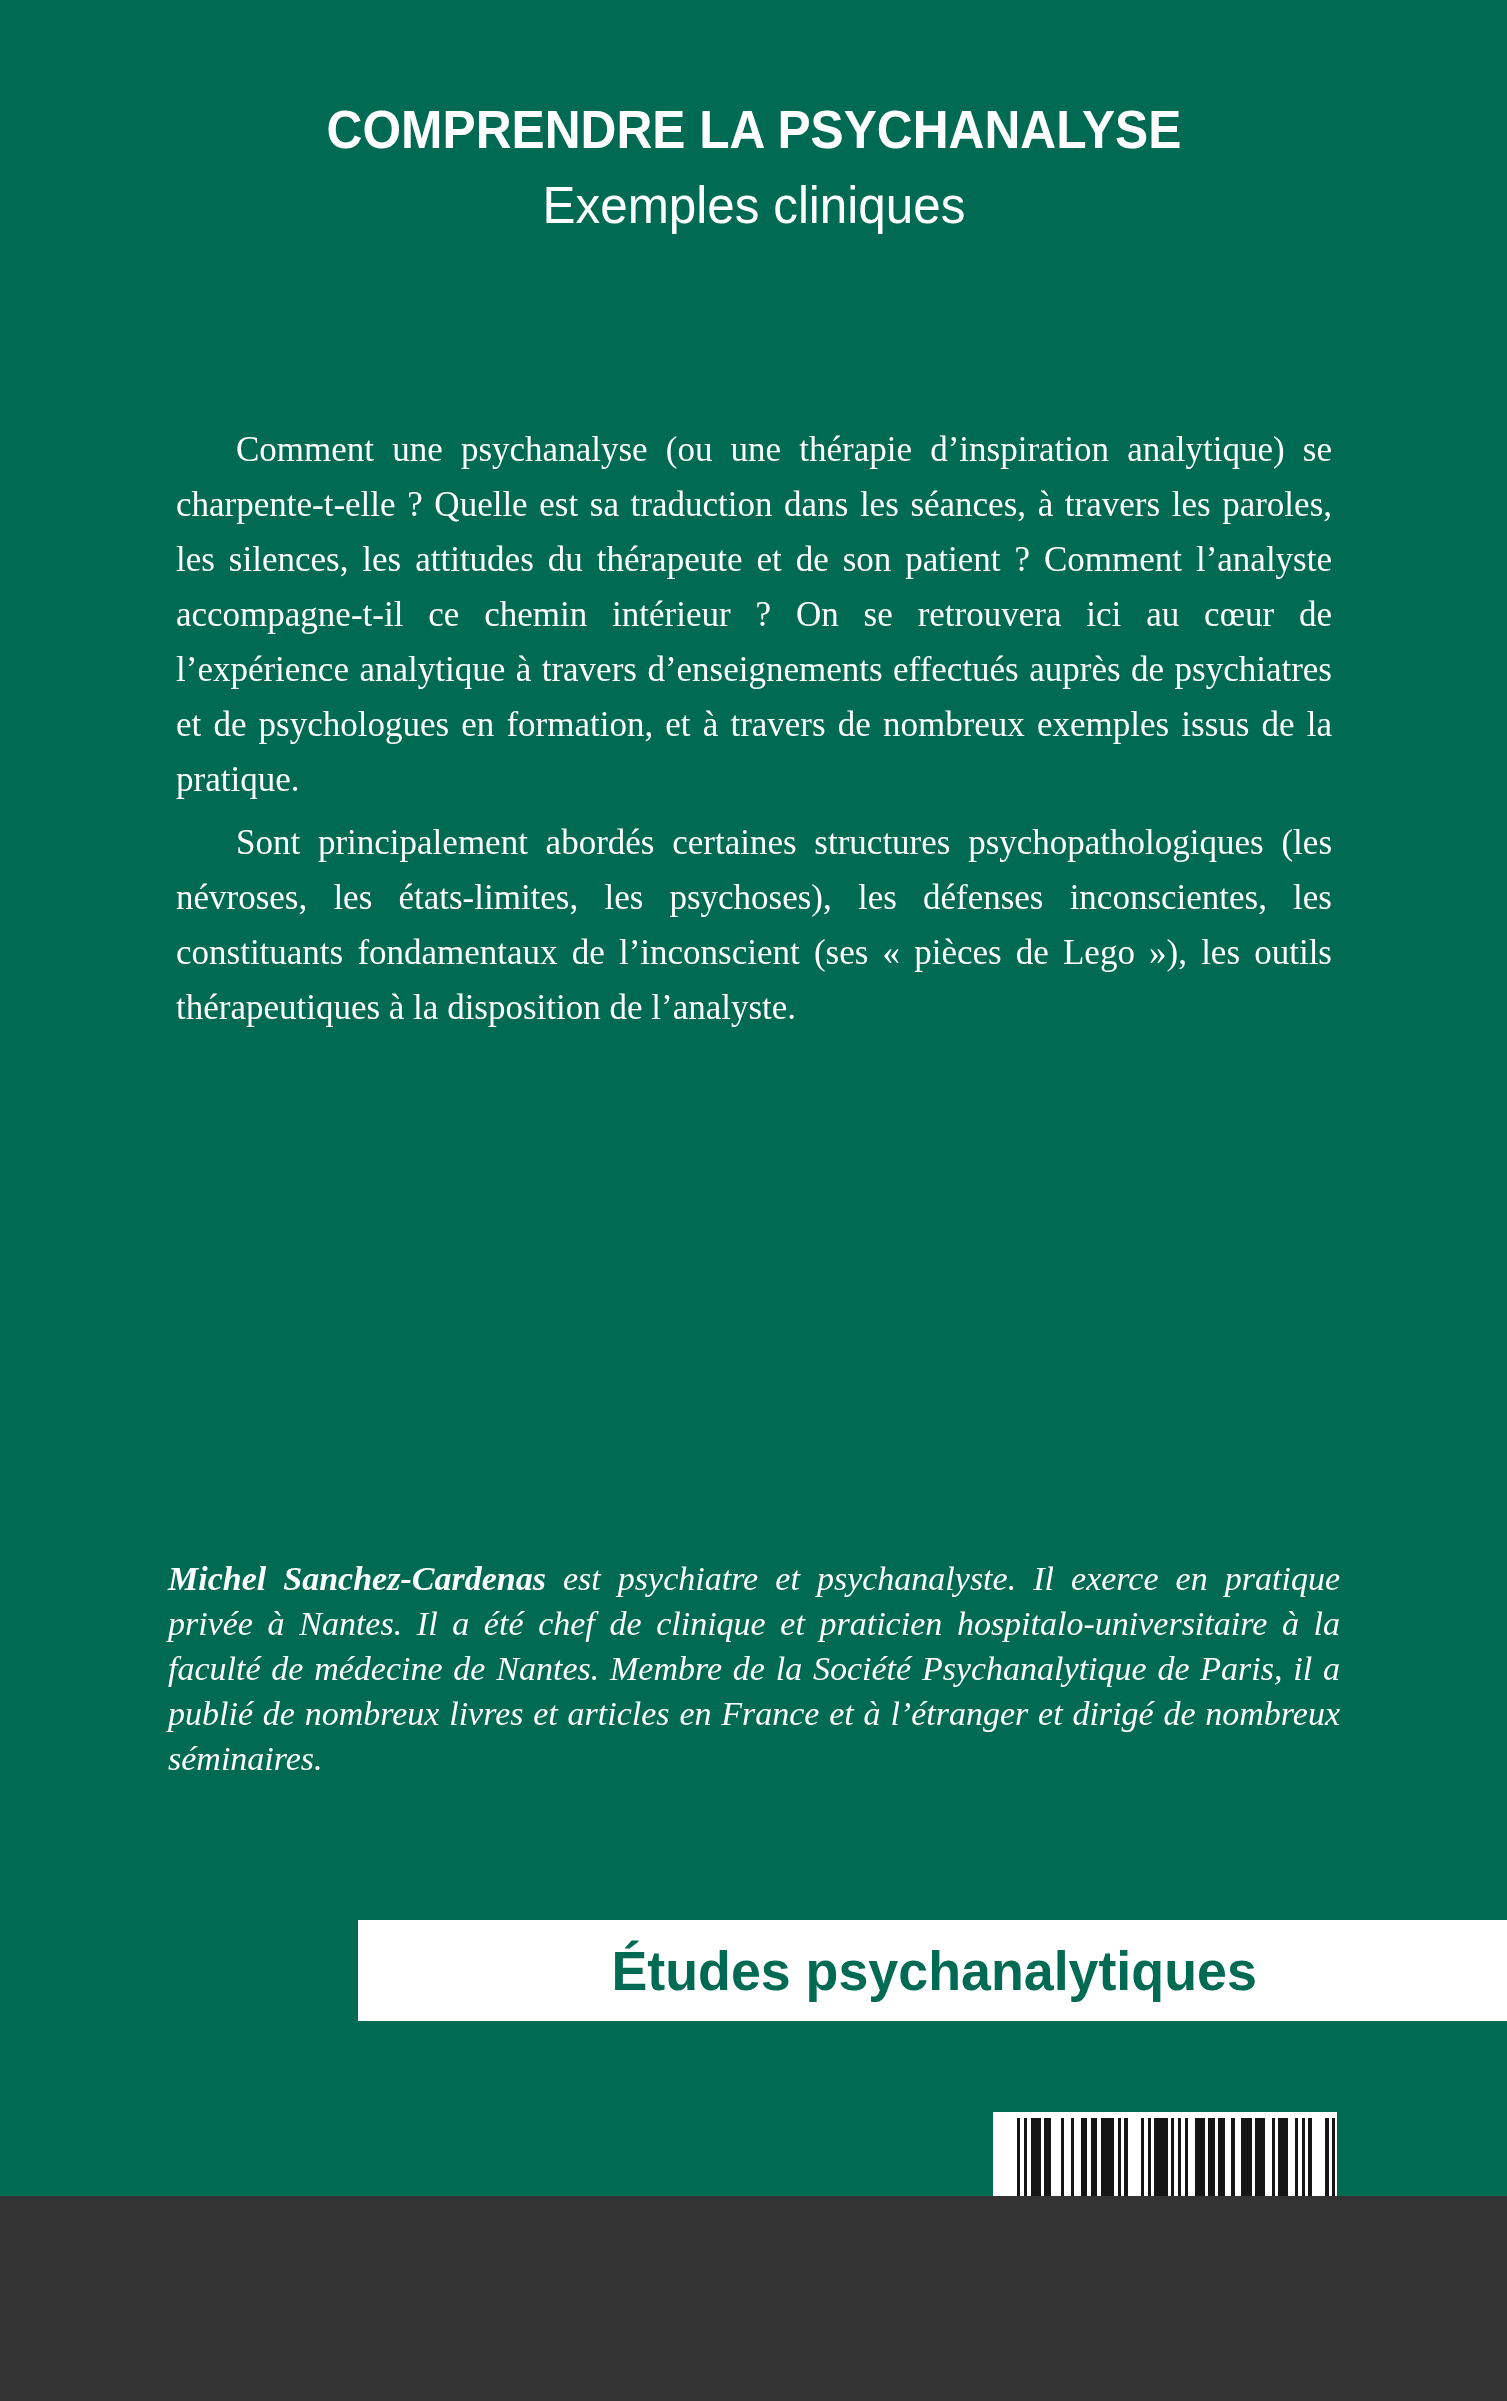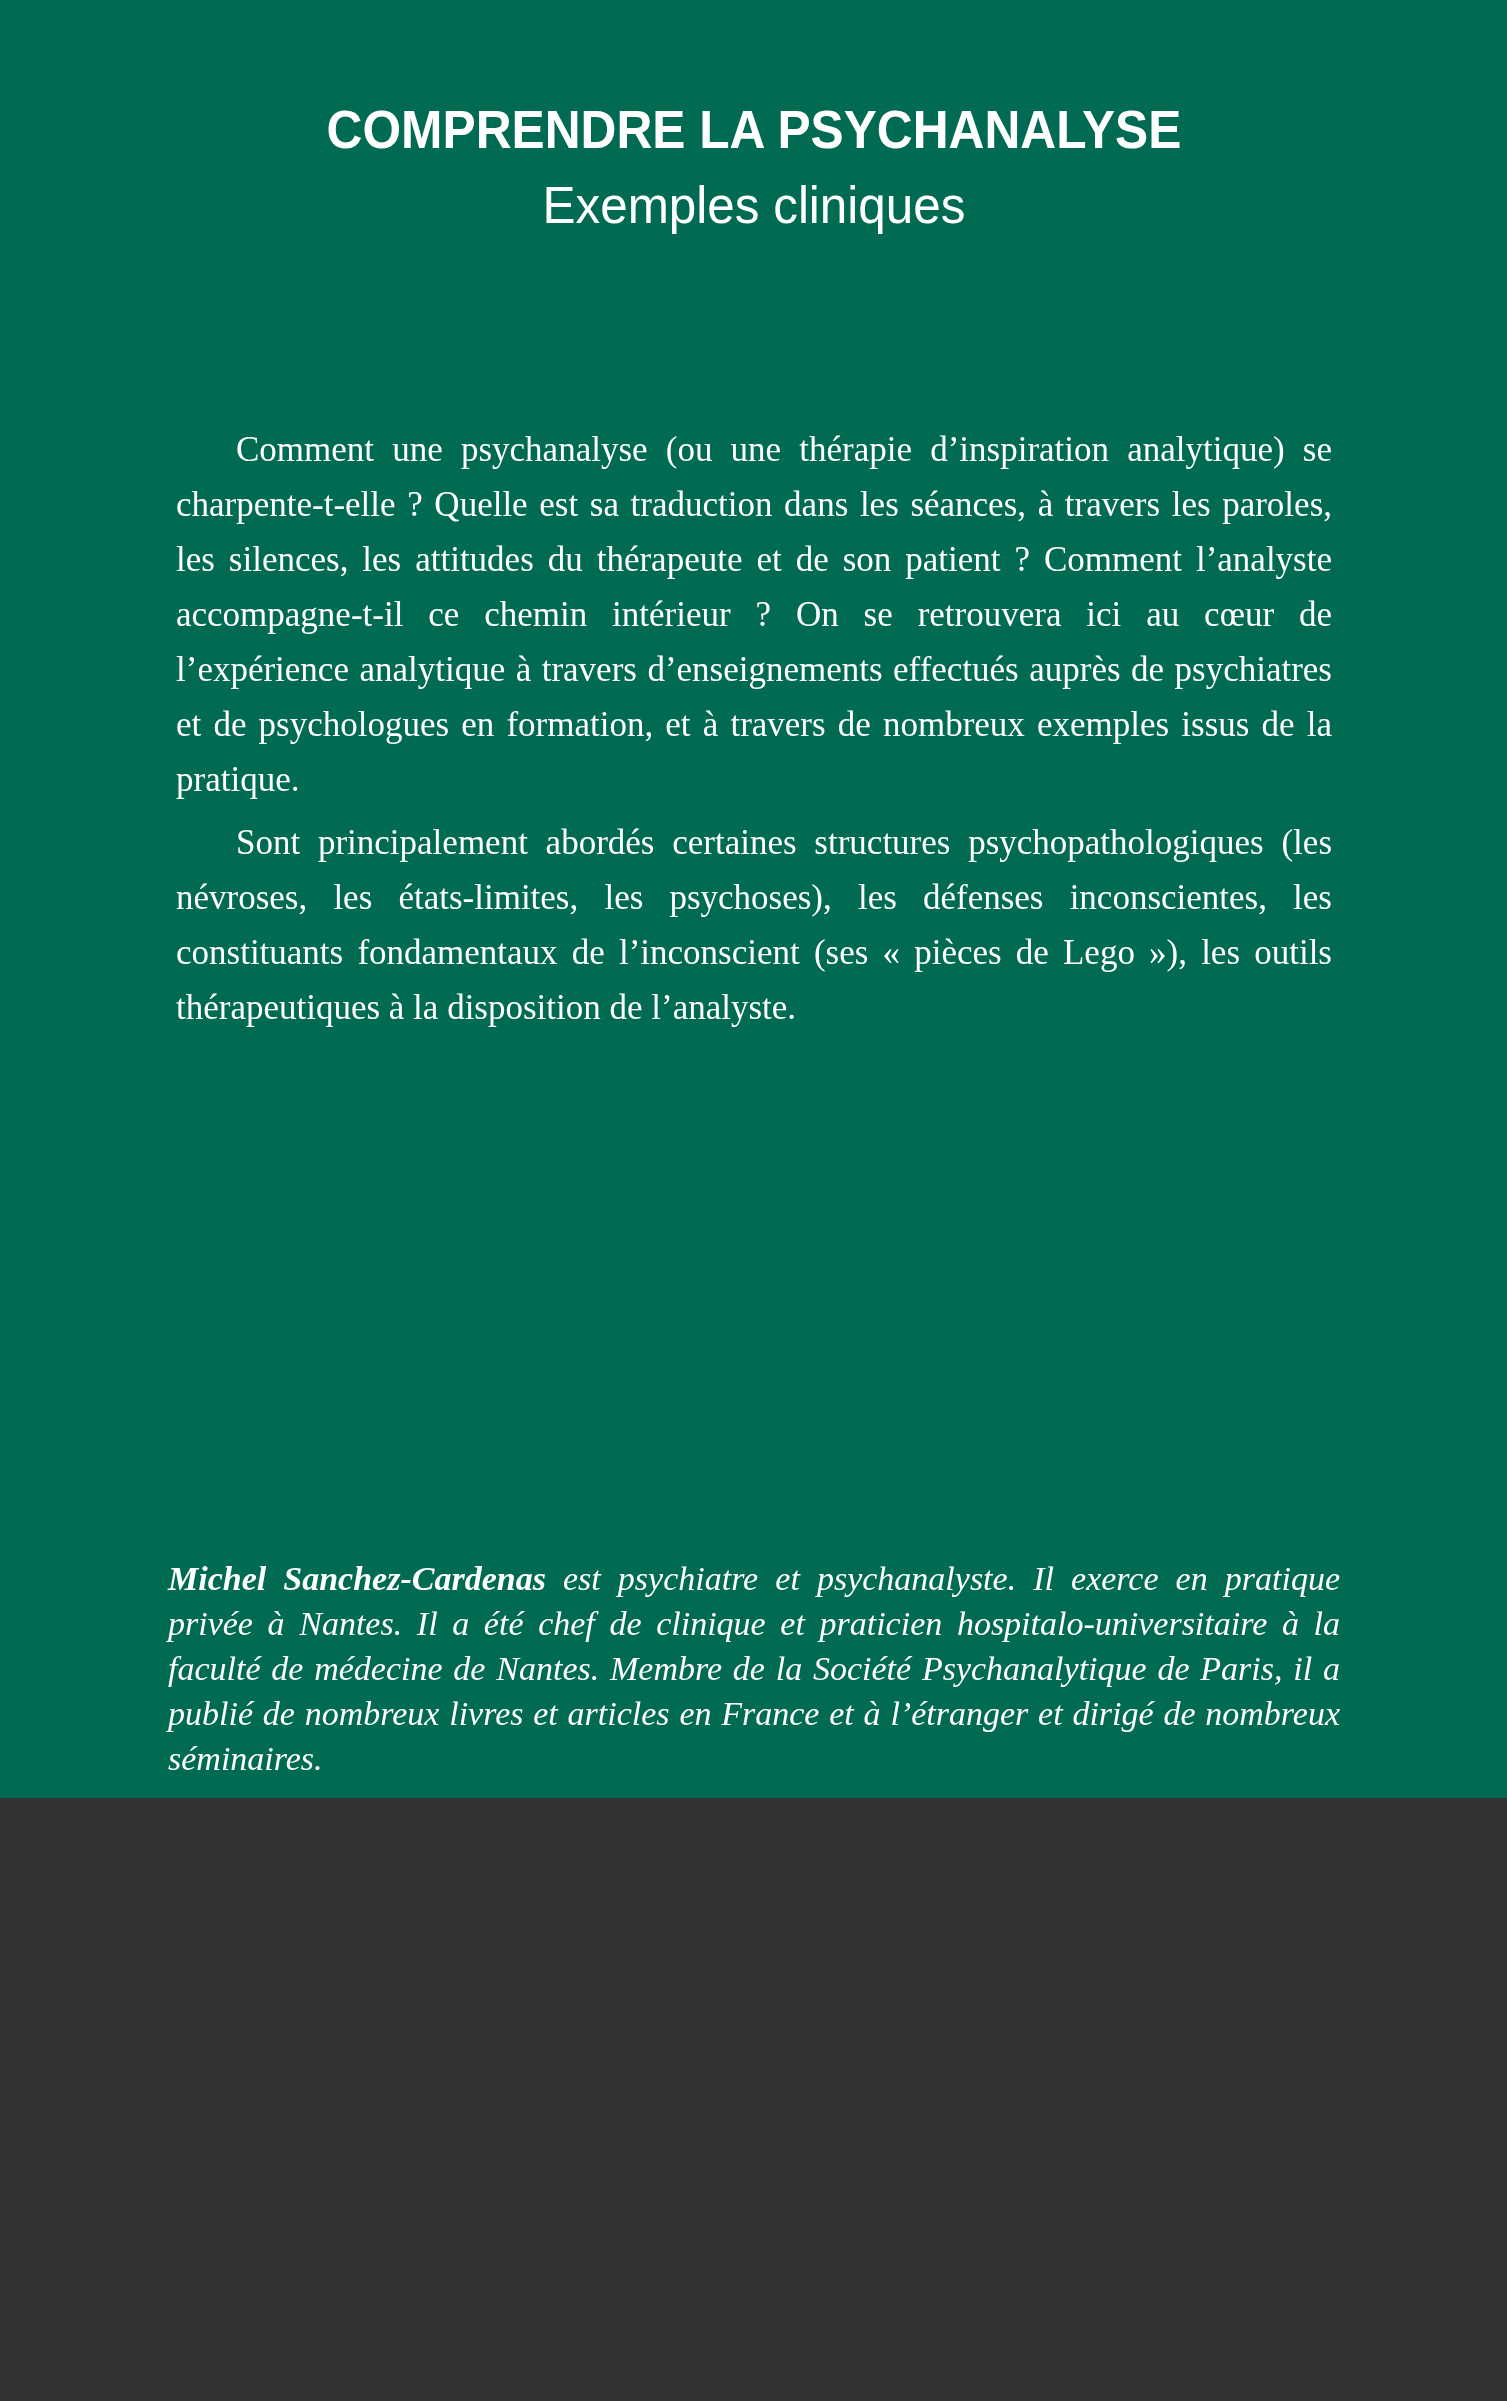--- a/index.html
+++ b/index.html
@@ -4,21 +4,21 @@
 <style>
   :root{
     --green:#006B52;
     --banner-green:#006B52;
     --ink:#FFFFFF;
     --bar:#151515;
   }
   html,body{margin:0;padding:0;background:#333;}
   .cover{
     position:relative;
-    width:1508px;height:1798px;
+    width:1508px;height:2196px;
     background:var(--green);
     overflow:hidden;
     font-family:"Liberation Serif", serif;
     color:var(--ink);
   }
   .title{
     position:absolute;top:101px;left:0;width:100%;
     text-align:center;
     font-family:"Liberation Sans", sans-serif;
     font-weight:bold;font-size:54px;line-height:1.05;

